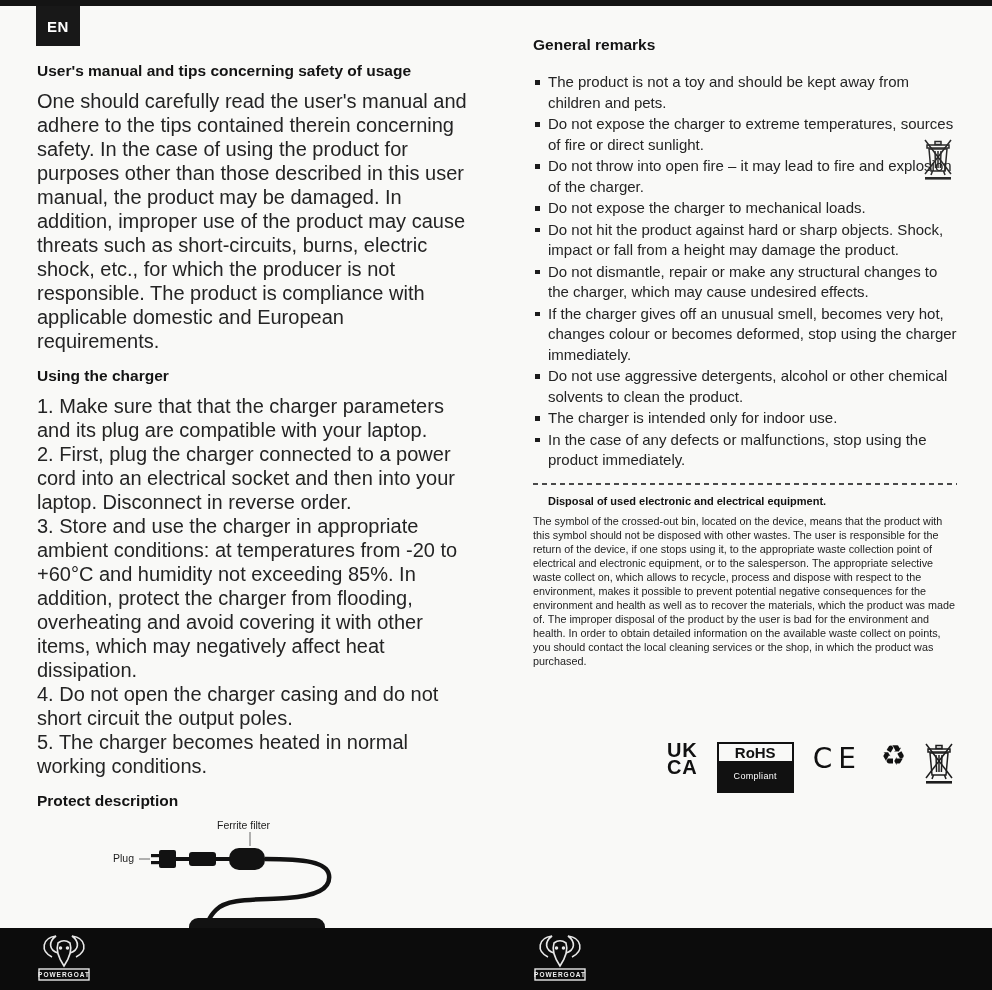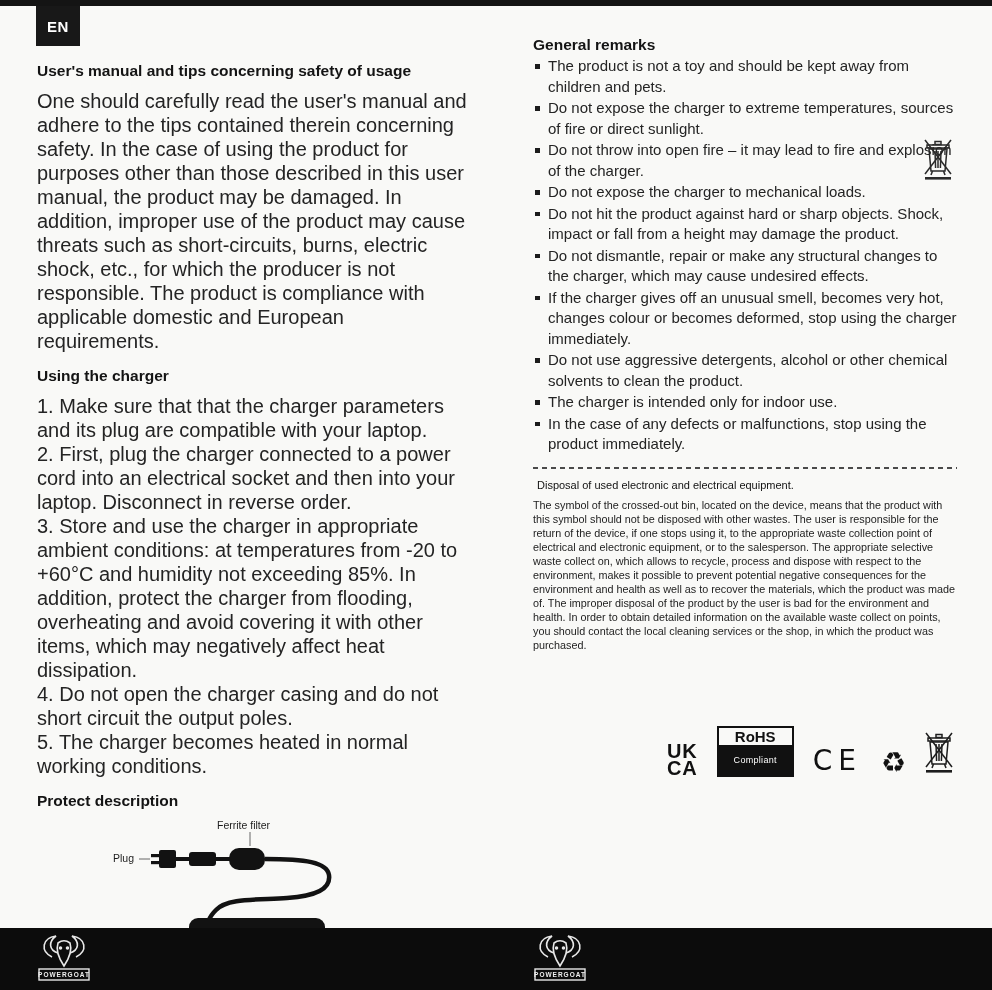--- a/index.html
+++ b/index.html
@@ -27,24 +27,24 @@
   ul.remarks li{
     position:relative;padding-left:15px;font-size:15px;line-height:20.5px;color:#242424;margin:0 0 1px;
   }
   ul.remarks li::before{
     content:"";position:absolute;left:2px;top:8px;width:4.5px;height:4.5px;background:#1c1c1c;
   }
   .dashed{
     margin:12px 0 10px;height:2px;
     background:repeating-linear-gradient(90deg,#4a4a4a 0 5px,transparent 5px 9px);
   }
-  h3.small-h{font-size:11px;font-weight:normal;color:#111;margin:0 4px 7px}
+  h3.small-h{font-size:11px;font-weight:bold;color:#111;margin:0 15px 7px}
   p.small{font-size:10.8px;line-height:14px;color:#222}
   
-  .marks{display:flex;align-items:flex-end;justify-content:flex-end;gap:19px;margin-top:74px;padding-right:4px}
+  .marks{display:flex;align-items:flex-start;justify-content:flex-end;gap:19px;margin-top:74px;padding-right:4px}
   .ukca span{display:block;font-weight:bold;font-size:20px;line-height:17px;letter-spacing:1px;color:#111}
   .rohs{border:2.5px solid #111;text-align:center;background:#f9f9f7}
   .rohs-t{display:block;font-weight:bold;font-size:15px;padding:0 16px;color:#111}
   .rohs-s{display:block;background:#111;color:#fff;font-size:9px;padding:10px 5px;letter-spacing:.3px}
   .ce{font-size:28px;letter-spacing:6px;color:#111;font-family:"DejaVu Sans",sans-serif}
   .recycle{font-size:28px;color:#111;line-height:1}
   
   .diagram{position:relative;margin:8px 0 0 76px;width:280px;height:180px}
   .dlabel{position:absolute;font-size:10.5px;color:#1d1d1d;white-space:nowrap}
   
@@ -124,21 +124,21 @@
   </div>
 
   <div class="set-includes">
     <span class="lbl">The set includes:</span>
     <span class="si-item">Charger unit</span>
     <span class="si-item">Instruction manual</span>
   </div>
 </div>
 
 <div class="col-right">
-  <h2 style="margin-bottom:2px">General remarks</h2>
+  <h2 style="margin-bottom:18px">General remarks</h2>
   <ul class="remarks">
     <li>The product is not a toy and should be kept away from children and pets.</li>
     <li>Do not expose the charger to extreme temperatures, sources of fire or direct sunlight.</li>
     <li>Do not throw into open fire – it may lead to fire and explosion of the charger.</li>
     <li>Do not expose the charger to mechanical loads.</li>
     <li>Do not hit the product against hard or sharp objects. Shock, impact or fall from a height may damage the product.</li>
     <li>Do not dismantle, repair or make any structural changes to the charger, which may cause undesired effects.</li>
     <li>If the charger gives off an unusual smell, becomes very hot, changes colour or becomes deformed, stop using the charger immediately.</li>
     <li>Do not use aggressive detergents, alcohol or other chemical solvents to clean the product.</li>
     <li>The charger is intended only for indoor use.</li>

